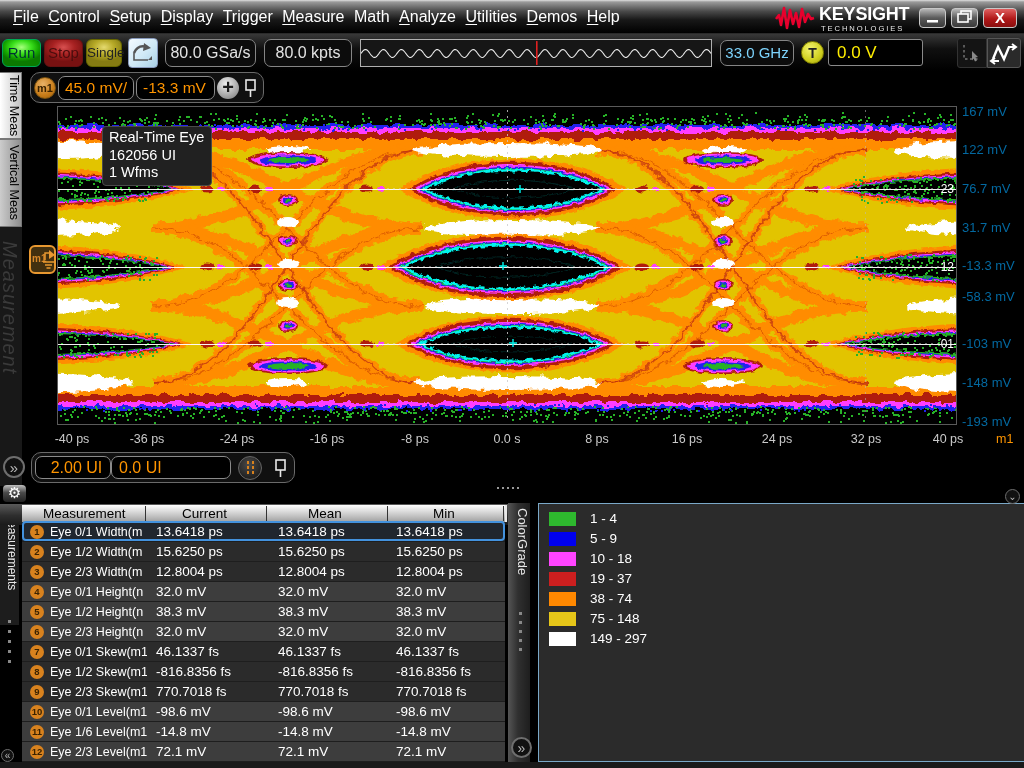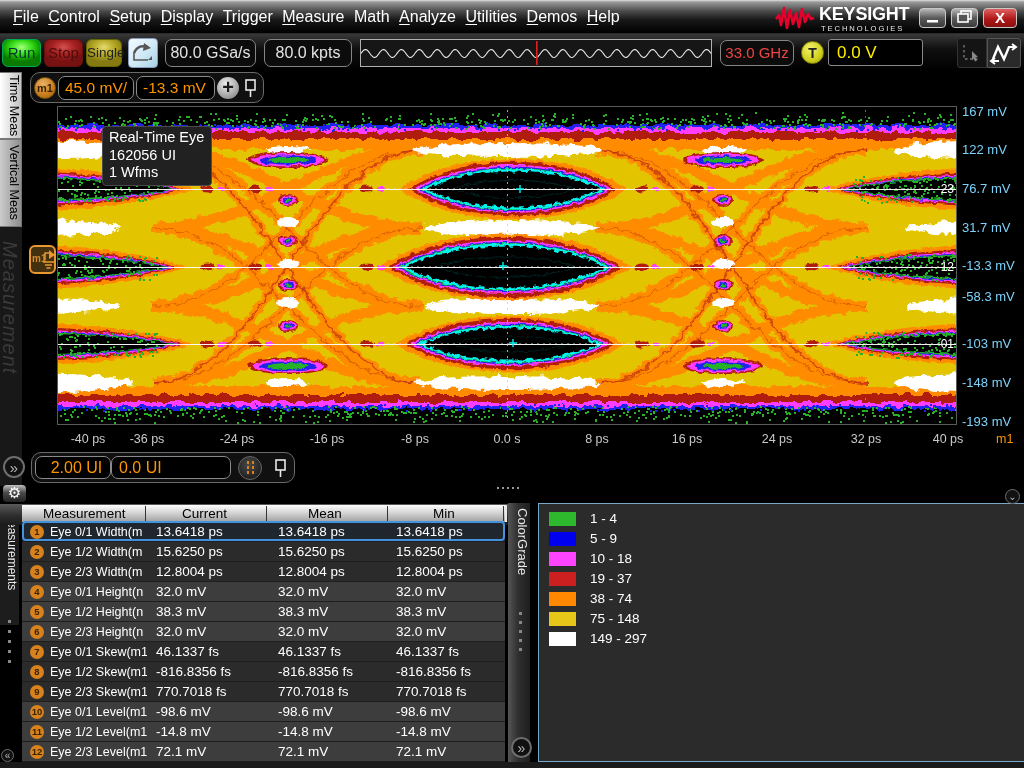--- a/index.html
+++ b/index.html
@@ -70,21 +70,21 @@
   font-style:italic; color:#3a3a3a; letter-spacing:1px; }
 .circ { position:absolute; z-index:5; border-radius:50%; border:2px solid #6e6e6e; color:#b8b8b8;
   text-align:center; background:#111; }
 #gearbtn { position:absolute; z-index:5; left:3px; top:485px; width:23px; height:17px; border-radius:4px;
   background:linear-gradient(#c0c0c0,#4a4a4a 45%,#222); color:#fff; font-size:15px;
   text-align:center; line-height:16px; }
 #tabMeas { position:absolute; left:0; top:505px; width:19px; height:120px; background:#1d1d1d;
   color:#e8e8e8; font-size:12px; writing-mode:vertical-rl; text-align:left; padding-top:6px; }
 
 #plot { position:absolute; left:57px; top:106px; width:744px; height:319px; }
-.ylab { position:absolute; left:962px; width:60px; color:#7dd3fc; font-size:13px; }
+.ylab { position:absolute; left:962px; width:60px; color:#0369a1; font-size:13px; }
 .xlab { position:absolute; top:432px; width:80px; text-align:center; color:#c9c9c9; font-size:12.5px; }
 #m1xl { position:absolute; left:996px; top:432px; color:#ff9500; font-size:12.5px; }
 #infobox { position:absolute; left:102px; top:126px; width:110px; height:60px;
   background:#212121; border:1px solid #4a4a4a; border-radius:4px; color:#fff; font-size:14.5px;
   padding:2px 0 0 6px; line-height:17.5px; }
 #m1flag { position:absolute; left:29px; top:245px; width:27px; height:29px; border-radius:6px;
   background:#42300f; border:2px solid #e89830; color:#d8882a; font-size:10px; font-weight:bold;
   line-height:23px; padding-left:1px; }
 
 #uigrp { position:absolute; left:31px; top:452px; width:264px; height:31px; background:#101010;
@@ -165,21 +165,21 @@
     <path d="M14,4 L21,9 L13,12 Z" fill="#555"></path>
     <path d="M4,14 v7 h14" fill="none" stroke="#555" stroke-width="1.6"></path>
     <path d="M18,21 l4,-4 v4 Z" fill="#555"></path>
       </svg></div>
   <div class="dbtn" style="left:165px;width:91px;">80.0 GSa/s</div>
   <div class="dbtn" style="left:264px;width:88px;">80.0 kpts</div>
   <div id="strip"><svg width="350" height="26" viewBox="0 0 352 26">
     <polyline points="0,13.5 1,12.1 2,10.9 3,10.0 4,9.6 5,9.6 6,10.0 7,10.9 8,12.1 9,13.5 10,14.8 11,16.0 12,16.9 13,17.4 14,17.4 15,17.0 16,16.1 17,14.9 18,13.6 19,12.2 20,11.0 21,10.1 22,9.6 23,9.5 24,10.0 25,10.9 26,12.0 27,13.4 28,14.8 29,16.0 30,16.9 31,17.4 32,17.5 33,17.0 34,16.2 35,15.0 36,13.6 37,12.3 38,11.0 39,10.1 40,9.6 41,9.5 42,10.0 43,10.8 44,12.0 45,13.3 46,14.7 47,15.9 48,16.9 49,17.4 50,17.5 51,17.1 52,16.2 53,15.1 54,13.7 55,12.3 56,11.1 57,10.2 58,9.6 59,9.5 60,9.9 61,10.7 62,11.9 63,13.3 64,14.6 65,15.9 66,16.8 67,17.4 68,17.5 69,17.1 70,16.3 71,15.1 72,13.8 73,12.4 74,11.2 75,10.2 76,9.6 77,9.5 78,9.9 79,10.7 80,11.8 81,13.2 82,14.6 83,15.8 84,16.8 85,17.4 86,17.5 87,17.1 88,16.3 89,15.2 90,13.9 91,12.5 92,11.2 93,10.2 94,9.6 95,9.5 96,9.9 97,10.6 98,11.8 99,13.1 100,14.5 101,15.8 102,16.7 103,17.3 104,17.5 105,17.2 106,16.4 107,15.3 108,13.9 109,12.5 110,11.3 111,10.3 112,9.7 113,9.5 114,9.8 115,10.6 116,11.7 117,13.0 118,14.4 119,15.7 120,16.7 121,17.3 122,17.5 123,17.2 124,16.4 125,15.3 126,14.0 127,12.6 128,11.3 129,10.3 130,9.7 131,9.5 132,9.8 133,10.5 134,11.6 135,13.0 136,14.4 137,15.6 138,16.7 139,17.3 140,17.5 141,17.2 142,16.5 143,15.4 144,14.1 145,12.7 146,11.4 147,10.4 148,9.7 149,9.5 150,9.8 151,10.5 152,11.6 153,12.9 154,14.3 155,15.6 156,16.6 157,17.3 158,17.5 159,17.2 160,16.5 161,15.4 162,14.1 163,12.8 164,11.5 165,10.4 166,9.7 167,9.5 168,9.8 169,10.5 170,11.5 171,12.8 172,14.2 173,15.5 174,16.6 175,17.3 176,17.5 177,17.3 178,16.6 179,15.5 180,14.2 181,12.8 182,11.5 183,10.5 184,9.8 185,9.5 186,9.7 187,10.4 188,11.5 189,12.8 190,14.1 191,15.4 192,16.5 193,17.2 194,17.5 195,17.3 196,16.6 197,15.6 198,14.3 199,12.9 200,11.6 201,10.5 202,9.8 203,9.5 204,9.7 205,10.4 206,11.4 207,12.7 208,14.1 209,15.4 210,16.5 211,17.2 212,17.5 213,17.3 214,16.7 215,15.6 216,14.4 217,13.0 218,11.6 219,10.5 220,9.8 221,9.5 222,9.7 223,10.3 224,11.3 225,12.6 226,14.0 227,15.3 228,16.4 229,17.2 230,17.5 231,17.3 232,16.7 233,15.7 234,14.4 235,13.0 236,11.7 237,10.6 238,9.8 239,9.5 240,9.7 241,10.3 242,11.3 243,12.5 244,13.9 245,15.3 246,16.4 247,17.2 248,17.5 249,17.3 250,16.7 251,15.8 252,14.5 253,13.1 254,11.8 255,10.6 256,9.9 257,9.5 258,9.6 259,10.2 260,11.2 261,12.5 262,13.9 263,15.2 264,16.3 265,17.1 266,17.5 267,17.4 268,16.8 269,15.8 270,14.6 271,13.2 272,11.8 273,10.7 274,9.9 275,9.5 276,9.6 277,10.2 278,11.2 279,12.4 280,13.8 281,15.1 282,16.3 283,17.1 284,17.5 285,17.4 286,16.8 287,15.9 288,14.6 289,13.3 290,11.9 291,10.7 292,9.9 293,9.5 294,9.6 295,10.2 296,11.1 297,12.3 298,13.7 299,15.1 300,16.2 301,17.1 302,17.5 303,17.4 304,16.9 305,15.9 306,14.7 307,13.3 308,12.0 309,10.8 310,10.0 311,9.5 312,9.6 313,10.1 314,11.0 315,12.3 316,13.6 317,15.0 318,16.2 319,17.0 320,17.5 321,17.4 322,16.9 323,16.0 324,14.8 325,13.4 326,12.0 327,10.9 328,10.0 329,9.5 330,9.6 331,10.1 332,11.0 333,12.2 334,13.6 335,14.9 336,16.1 337,17.0 338,17.4 339,17.4 340,16.9 341,16.0 342,14.8 343,13.5 344,12.1 345,10.9 346,10.0 347,9.6 348,9.6 349,10.0 350,10.9 351,12.1 352,13.5" fill="none" stroke="#e8e8e8" stroke-width="1.1"></polyline>
     <rect x="176" y="1" width="1.6" height="24" fill="#e02020"></rect>
       </svg></div>
-  <div class="dbtn" style="left:720px;width:74px;top:6px;height:26px;font-size:15px;line-height:24px;color:#ef4444;">33.0 GHz</div>
+  <div class="dbtn" style="left:720px;width:74px;top:6px;height:26px;font-size:15px;line-height:24px;color:#7dd3fc;">33.0 GHz</div>
   <div id="tcirc">T</div>
   <div id="vbox">0.0 V</div>
   <div id="rb1"><svg width="28" height="28" viewBox="0 0 28 28">
     <path d="M6,6 v14 h14" fill="none" stroke="#777" stroke-width="1.4" stroke-dasharray="2.5 2.5"></path>
     <path d="M14,12 l6,6 l-2.5,0.5 l1.5,3 l-2,1 l-1.5,-3 l-1.5,2 Z" fill="#888"></path>
       </svg></div>
   <div id="rb2"><svg width="32" height="28" viewBox="0 0 32 28">
     <path d="M5,20 L10,8 L16,20 L21,8" fill="none" stroke="#fff" stroke-width="2.4"></path>
     <path d="M20,8 h7 m-3,-3 l4,3 l-4,3" fill="none" stroke="#fff" stroke-width="2"></path>
     <path d="M11,22 h-7 m3,-3 l-4,3 l4,3" fill="none" stroke="#fff" stroke-width="2"></path>
@@ -2657,21 +2657,21 @@
 </svg></div>
 <div class="ylab" style="top:104px">167 mV</div>
 <div class="ylab" style="top:142px">122 mV</div>
 <div class="ylab" style="top:181px">76.7 mV</div>
 <div class="ylab" style="top:220px">31.7 mV</div>
 <div class="ylab" style="top:258px">-13.3 mV</div>
 <div class="ylab" style="top:289px">-58.3 mV</div>
 <div class="ylab" style="top:336px">-103 mV</div>
 <div class="ylab" style="top:375px">-148 mV</div>
 <div class="ylab" style="top:414px">-193 mV</div>
-<div class="xlab" style="left:48px">-40 ps</div>
+<div class="xlab" style="left:32px">-40 ps</div>
 <div class="xlab" style="left:107px">-36 ps</div>
 <div class="xlab" style="left:197px">-24 ps</div>
 <div class="xlab" style="left:287px">-16 ps</div>
 <div class="xlab" style="left:375px">-8 ps</div>
 <div class="xlab" style="left:467px">0.0 s</div>
 <div class="xlab" style="left:557px">8 ps</div>
 <div class="xlab" style="left:647px">16 ps</div>
 <div class="xlab" style="left:737px">24 ps</div>
 <div class="xlab" style="left:826px">32 ps</div>
 <div class="xlab" style="left:908px">40 ps</div>
@@ -2794,21 +2794,21 @@
   </div>
 <div class="trow rb" style="top:702px">
     <span class="badge">10</span>
     <span class="rname">Eye 0/1 Level(m1</span>
     <span class="v v1">-98.6 mV</span>
     <span class="v v2">-98.6 mV</span>
     <span class="v v3">-98.6 mV</span>
   </div>
 <div class="trow rb" style="top:722px">
     <span class="badge">11</span>
-    <span class="rname">Eye 1/2 Level(m1</span>
+    <span class="rname">Eye 1/6 Level(m1</span>
     <span class="v v1">-14.8 mV</span>
     <span class="v v2">-14.8 mV</span>
     <span class="v v3">-14.8 mV</span>
   </div>
 <div class="trow rb" style="top:742px">
     <span class="badge">12</span>
     <span class="rname">Eye 2/3 Level(m1</span>
     <span class="v v1">72.1 mV</span>
     <span class="v v2">72.1 mV</span>
     <span class="v v3">72.1 mV</span>

